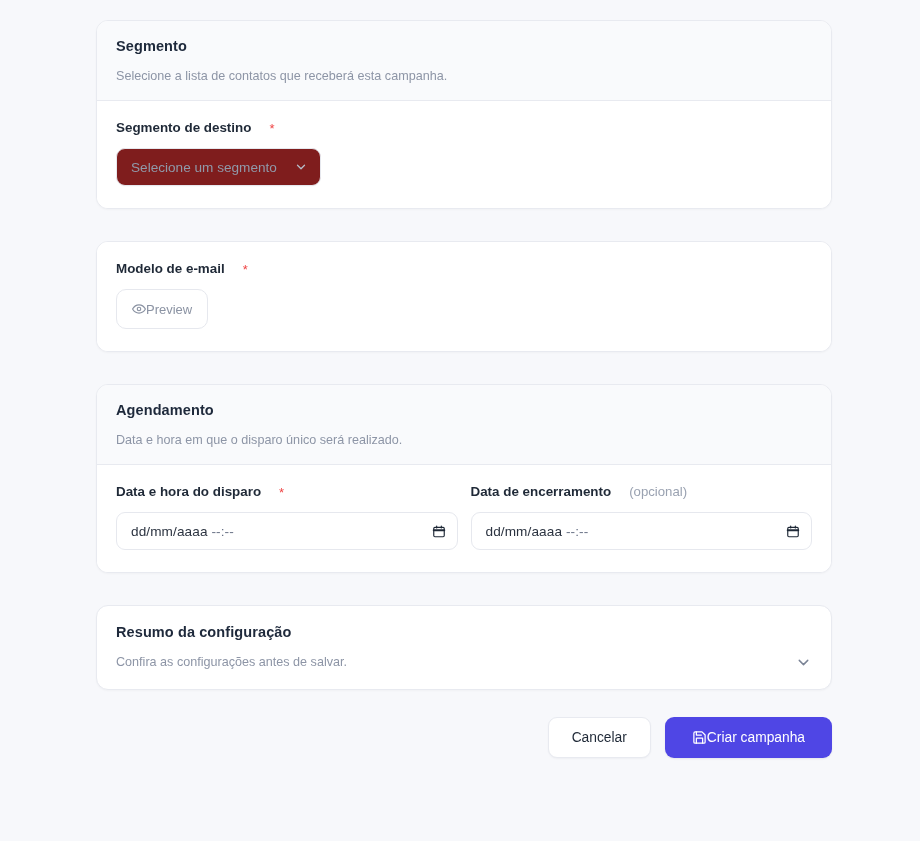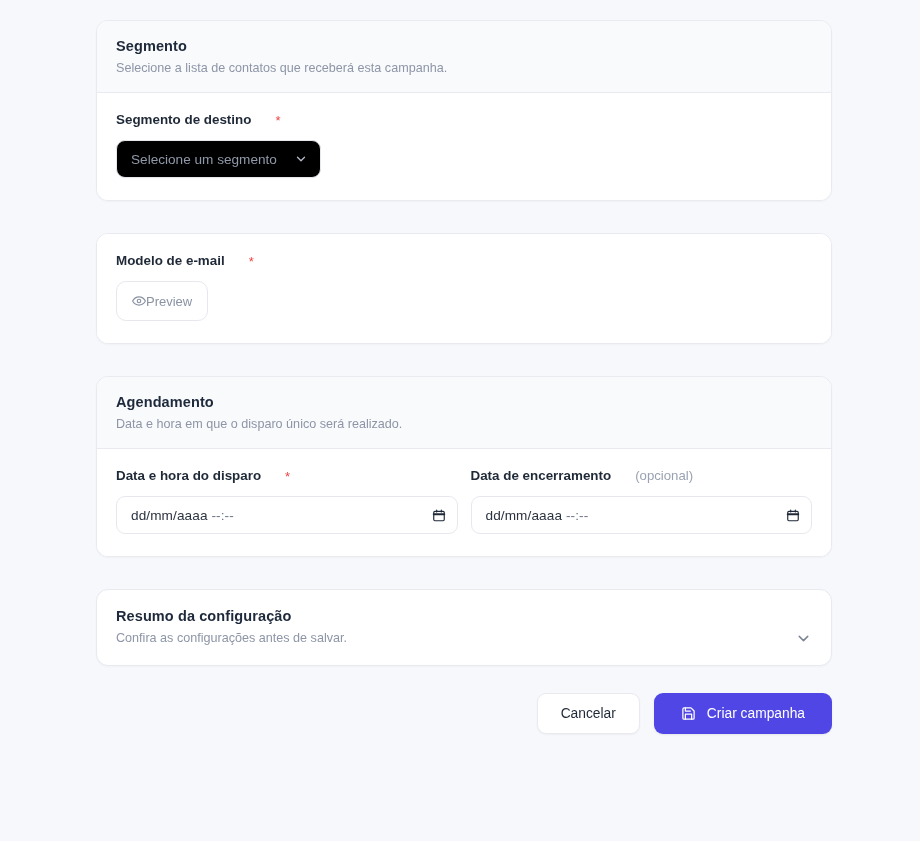--- a/index.html
+++ b/index.html
@@ -48,34 +48,34 @@
     font-size: 14.5px;
     font-weight: bold;
     color: #1e293b;
     letter-spacing: 0.1px;
     line-height: 19px;
   }
 
   .card-subtitle {
     font-size: 12.6px;
     color: #8d95a6;
-    margin-top: 4px;
+    margin-top: 12px;
     line-height: 17px;
   }
 
   .card-body {
     padding: 18px 19px 22px 19px;
     background: #ffffff;
   }
 
   
   .field-label {
     display: flex;
     align-items: baseline;
-    gap: 24px;
+    gap: 18px;
     font-size: 13.4px;
     font-weight: bold;
     color: #1f2937;
     margin-bottom: 11px;
     line-height: 18px;
   }
 
   .req-star {
     color: #ef4444;
     font-size: 13px;
@@ -90,21 +90,21 @@
     font-weight: normal;
     font-size: 13.2px;
   }
 
   
   .select-box {
     display: inline-flex;
     align-items: center;
     justify-content: space-between;
     gap: 10px;
-    background: #000000;
+    background: #7f1d1d;
     border: 1px solid #e6e8ee;
     border-radius: 9px;
     height: 38px;
     padding: 0 12px 0 14px;
     color: #9099a9;
     font-size: 13.6px;
     cursor: pointer;
     box-shadow: 0 1px 1px rgba(16,24,40,0.02);
   }
 
@@ -206,21 +206,20 @@
     font-size: 13.8px;
     color: #1f2937;
     cursor: pointer;
     font-family: "Liberation Sans", sans-serif;
     box-shadow: 0 1px 2px rgba(16,24,40,0.04);
   }
 
   .btn-primary {
     display: inline-flex;
     align-items: center;
-    gap: 11px;
     height: 41px;
     padding: 0 27px;
     background: #4f46e5;
     border: none;
     border-radius: 9px;
     font-size: 13.8px;
     color: #ffffff;
     cursor: pointer;
     font-family: "Liberation Sans", sans-serif;
     box-shadow: 0 1px 2px rgba(16,24,40,0.08);

